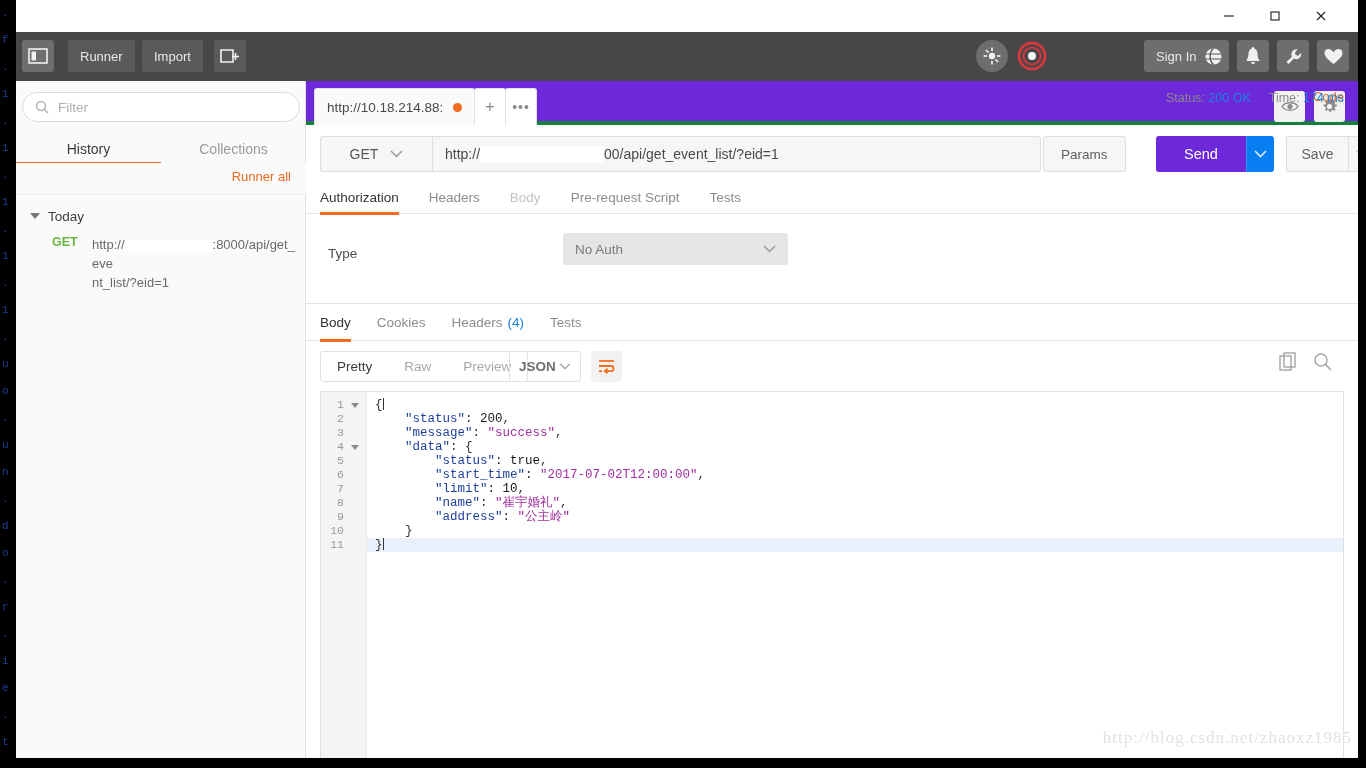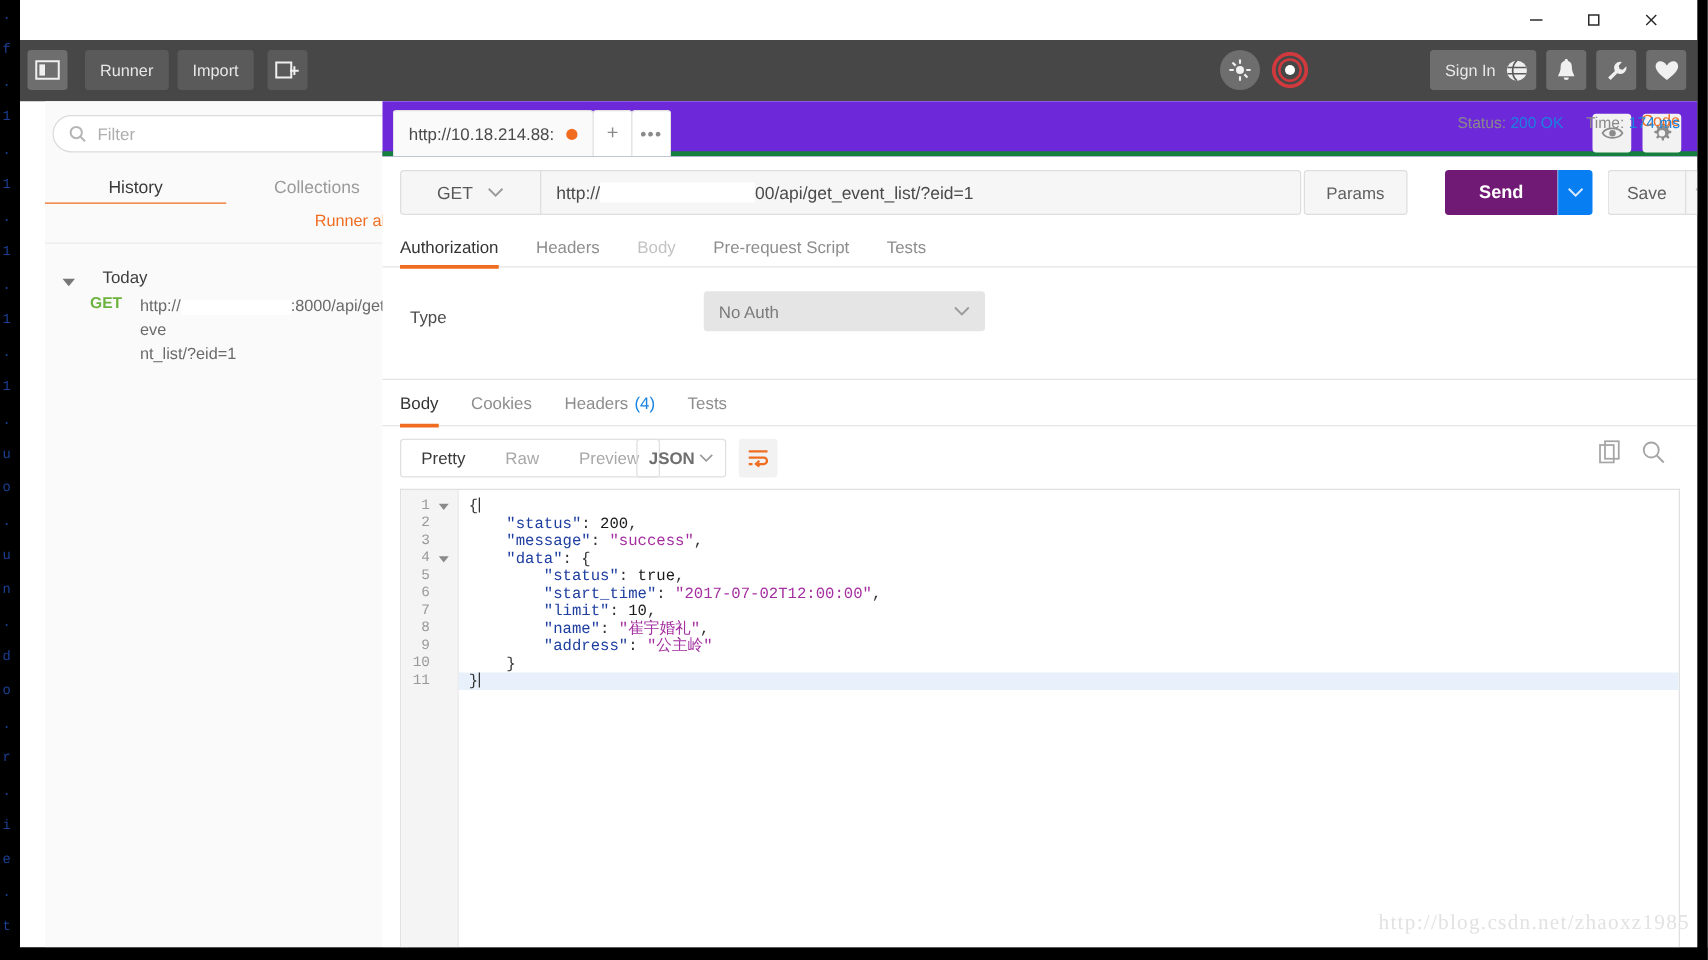--- a/index.html
+++ b/index.html
@@ -70,21 +70,21 @@
   }
 
   #sync-label {
     position: absolute; top: 48px; font-size: 12.5px; color: #9b9b9b;
     letter-spacing: .3px;
   }
 
   
   #sidebar {
     position: absolute; left: 0; top: 81px; width: 290px; height: 677px;
-    background: #fafafa; border-right: 1px solid #e2e2e2; margin-left: 20px;
+    background: #fafafa; border-right: 1px solid #e2e2e2;
   }
   #filter-box {
     position: absolute; left: 6px; top: 11px; width: 278px; height: 30px;
     border: 1px solid #dcdcdc; border-radius: 16px; background: #fff;
     display: flex; align-items: center; padding: 0 12px; gap: 9px;
   }
   #filter-box input {
     border: none; outline: none; font-family: "Liberation Sans", sans-serif;
     font-size: 13.5px; color: #555; width: 220px; background: transparent;
   }
@@ -107,21 +107,21 @@
   #clear-all {
     position: absolute; right: 14px; top: 88px; font-size: 13px; color: #f06c21;
   }
   #clear-row {
     position: absolute; left: 0; top: 82px; width: 290px; height: 32px;
     border-bottom: 1px solid #ececec; background: #fafafa;
   }
 
   #today-row {
     position: absolute; left: 0; top: 122px; width: 290px; height: 26px;
-    display: flex; align-items: flex-end; gap: 22px; padding-left: 14px;
+    display: flex; align-items: center; gap: 8px; padding-left: 14px;
   }
   .caret-down {
     width: 0; height: 0; border-left: 5px solid transparent;
     border-right: 5px solid transparent; border-top: 6px solid #777;
   }
   #today-label { font-size: 13.5px; color: #3d3d3d; }
 
   #hist-item {
     position: absolute; left: 0; top: 152px; width: 290px; height: 46px;
     padding-left: 36px; padding-right: 10px;
@@ -197,23 +197,23 @@
     display: flex; align-items: center; padding: 0 12px;
     font-size: 14px; color: #4a4a4a; white-space: nowrap; overflow: hidden;
   }
   #params-btn {
     position: absolute; left: 737px; top: 11px; height: 36px; padding: 0 17px;
     border: 1px solid #dedede; border-radius: 3px; background: #f6f6f6;
     display: flex; align-items: center; font-size: 13.5px; color: #5f5f5f;
   }
   #send-btn {
     position: absolute; left: 850px; top: 11px; width: 90px; height: 36px;
-    background: #701a75; border-radius: 3px 0 0 3px; color: #fff;
+    background: #6d28d9; border-radius: 3px 0 0 3px; color: #fff;
     display: flex; align-items: center; justify-content: center;
-    font-size: 14.5px; font-weight: bold;
+    font-size: 14.5px; font-weight: normal;
   }
   #send-caret {
     position: absolute; left: 940px; top: 11px; width: 28px; height: 36px;
     background: #077ef2; border-radius: 0 3px 3px 0; color: #cfe5fb;
     display: flex; align-items: center; justify-content: center;
     border-left: 1px solid #2f95f5;
   }
   #save-btn {
     position: absolute; left: 980px; top: 11px; width: 62px; height: 36px;
     background: #f6f6f6; border: 1px solid #dedede; border-right: none;

